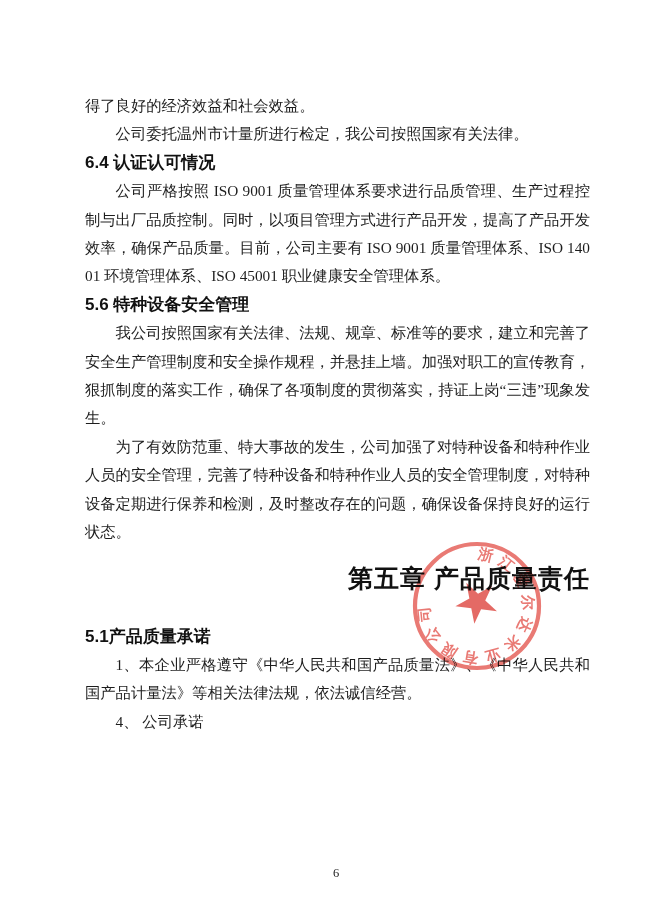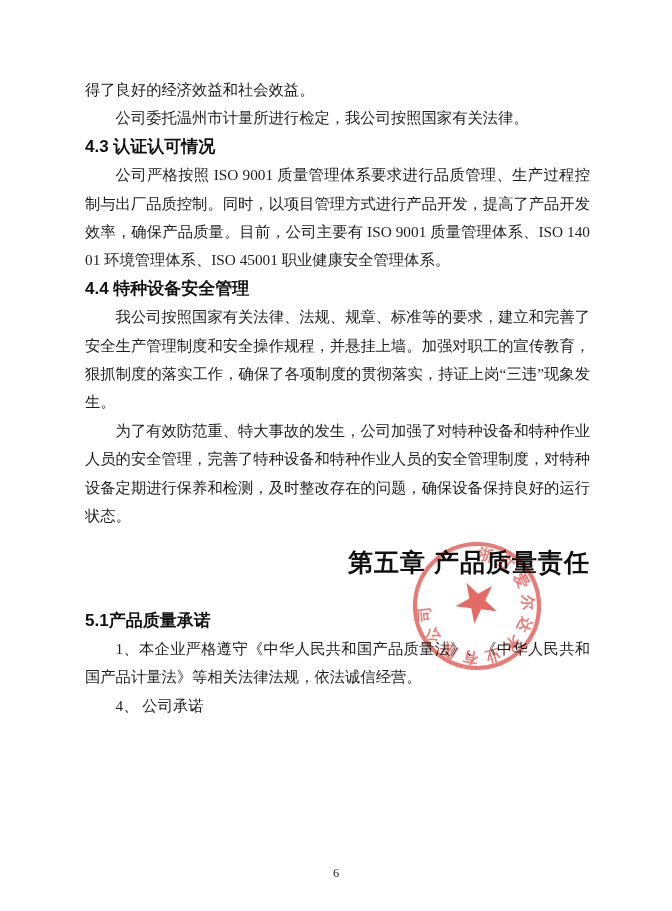--- a/index.html
+++ b/index.html
@@ -5,21 +5,21 @@
   html, body { margin:0; padding:0; background:#ffffff; }
   .doc {
     position:relative;
     width:672px; height:911px;
     background:#ffffff;
     overflow:hidden;
     font-family:"Liberation Serif","DejaVu Serif",serif;
     color:#1d1d1d;
   }
   .content {
-    position:absolute; left:85px; top:76px; width:505px;
+    position:absolute; left:85px; top:92px; width:505px;
   }
   .para {
     font-size:15.3px;
     line-height:28.4px;
     text-align:justify;
     text-indent:2em;
     word-break:break-all;
   }
   .para.cont { text-indent:0; }
   .h2 {
@@ -62,23 +62,23 @@
   }
 </style>
 </head>
 <body>
 
 <div class="doc">
 
   <div class="content">
     <div class="para cont">得了良好的经济效益和社会效益。</div>
     <div class="para">公司委托温州市计量所进行检定，我公司按照国家有关法律。</div>
-    <div class="h2">4.3 认证认可情况</div>
+    <div class="h2">6.4 认证认可情况</div>
     <div class="para">公司严格按照 ISO 9001 质量管理体系要求进行品质管理、生产过程控制与出厂品质控制。同时，以项目管理方式进行产品开发，提高了产品开发效率，确保产品质量。目前，公司主要有 ISO 9001 质量管理体系、ISO 14001 环境管理体系、ISO 45001 职业健康安全管理体系。</div>
-    <div class="h2">4.4 特种设备安全管理</div>
+    <div class="h2">5.6 特种设备安全管理</div>
     <div class="para">我公司按照国家有关法律、法规、规章、标准等的要求，建立和完善了安全生产管理制度和安全操作规程，并悬挂上墙。加强对职工的宣传教育，狠抓制度的落实工作，确保了各项制度的贯彻落实，持证上岗“三违”现象发生。</div>
     <div class="para">为了有效防范重、特大事故的发生，公司加强了对特种设备和特种作业人员的安全管理，完善了特种设备和特种作业人员的安全管理制度，对特种设备定期进行保养和检测，及时整改存在的问题，确保设备保持良好的运行状态。</div>
     <div class="h1">第五章 产品质量责任</div>
     <div class="h2">5.1产品质量承诺</div>
     <div class="para">1、本企业严格遵守《中华人民共和国产品质量法》、《中华人民共和国产品计量法》等相关法律法规，依法诚信经营。</div>
     <div class="para">4、 公司承诺</div>
   </div>
 
   <svg class="seal" viewBox="-75 -75 150 150" xmlns="http://www.w3.org/2000/svg">
     <circle class="seal-ring" cx="0" cy="0" r="62" stroke="#e5625c"></circle>

